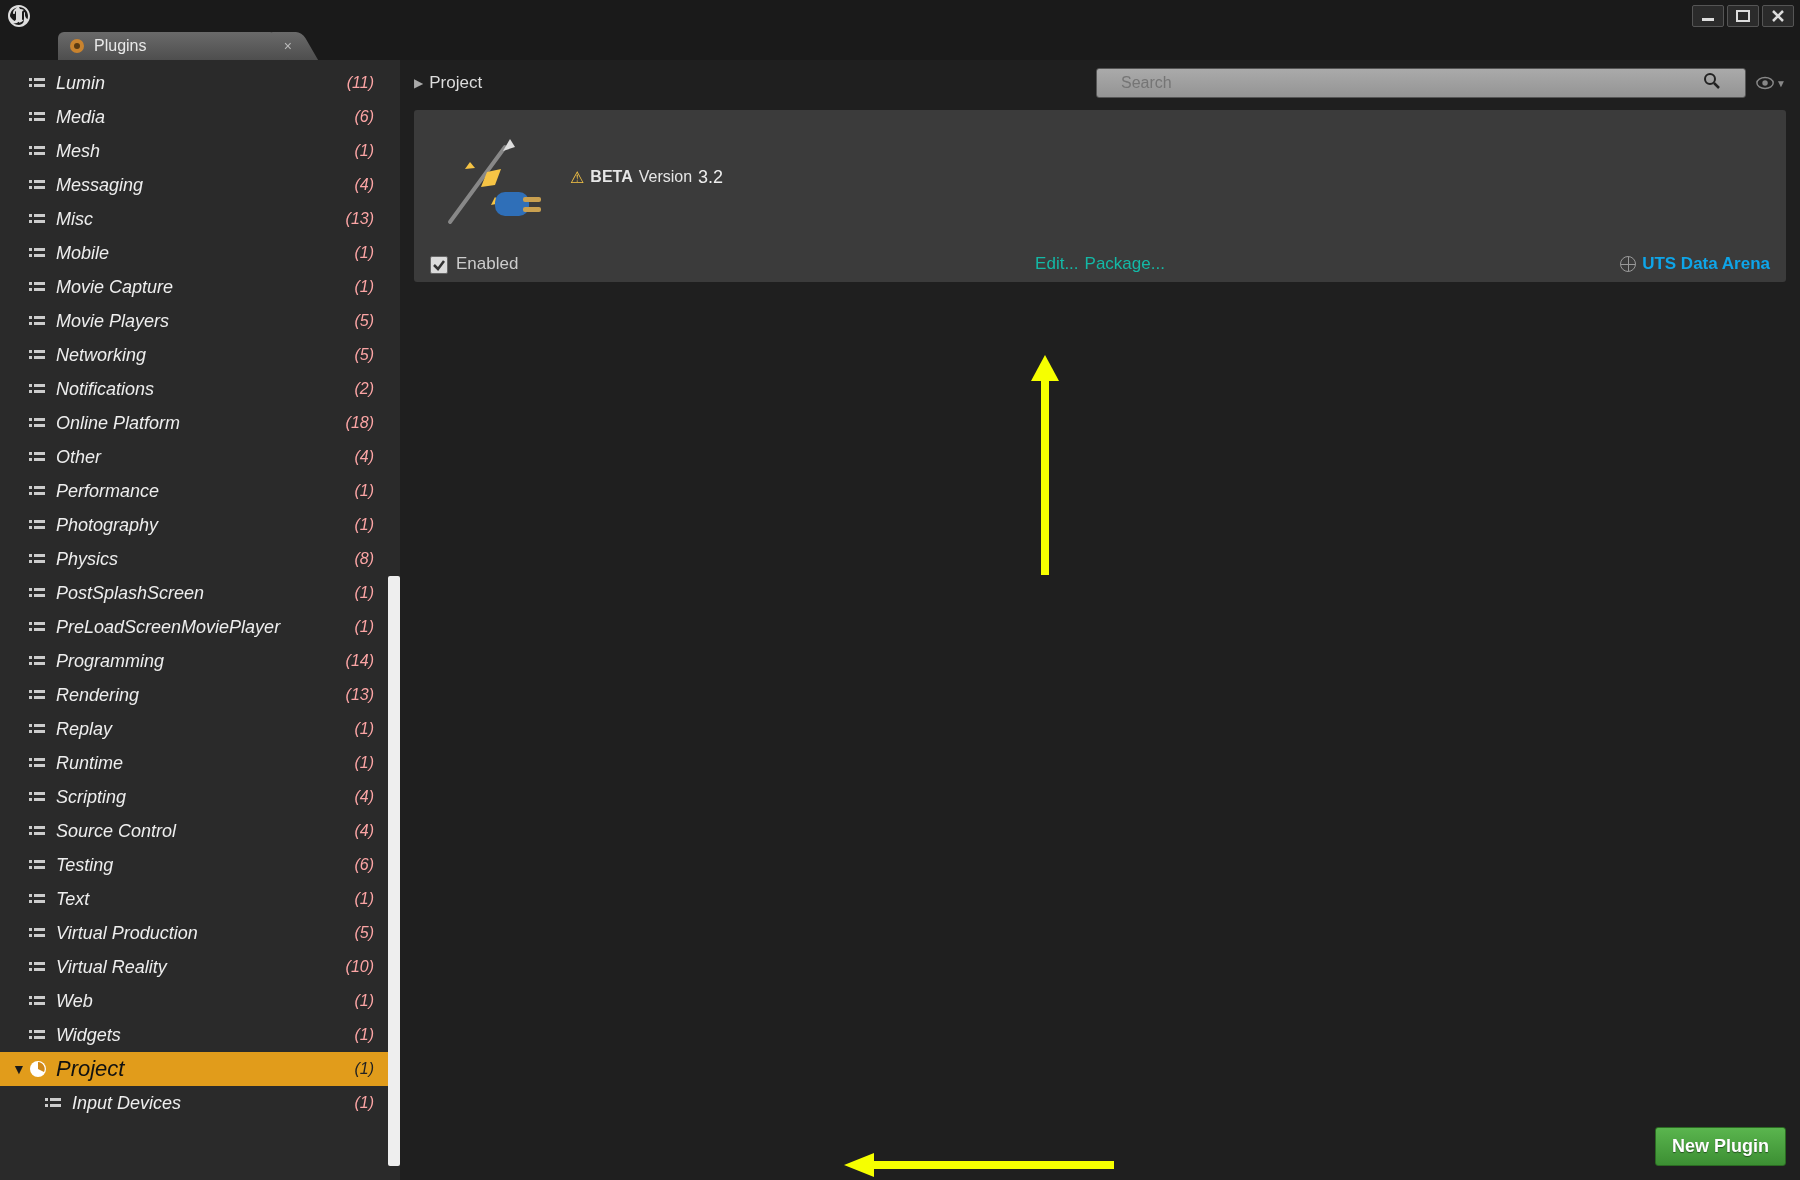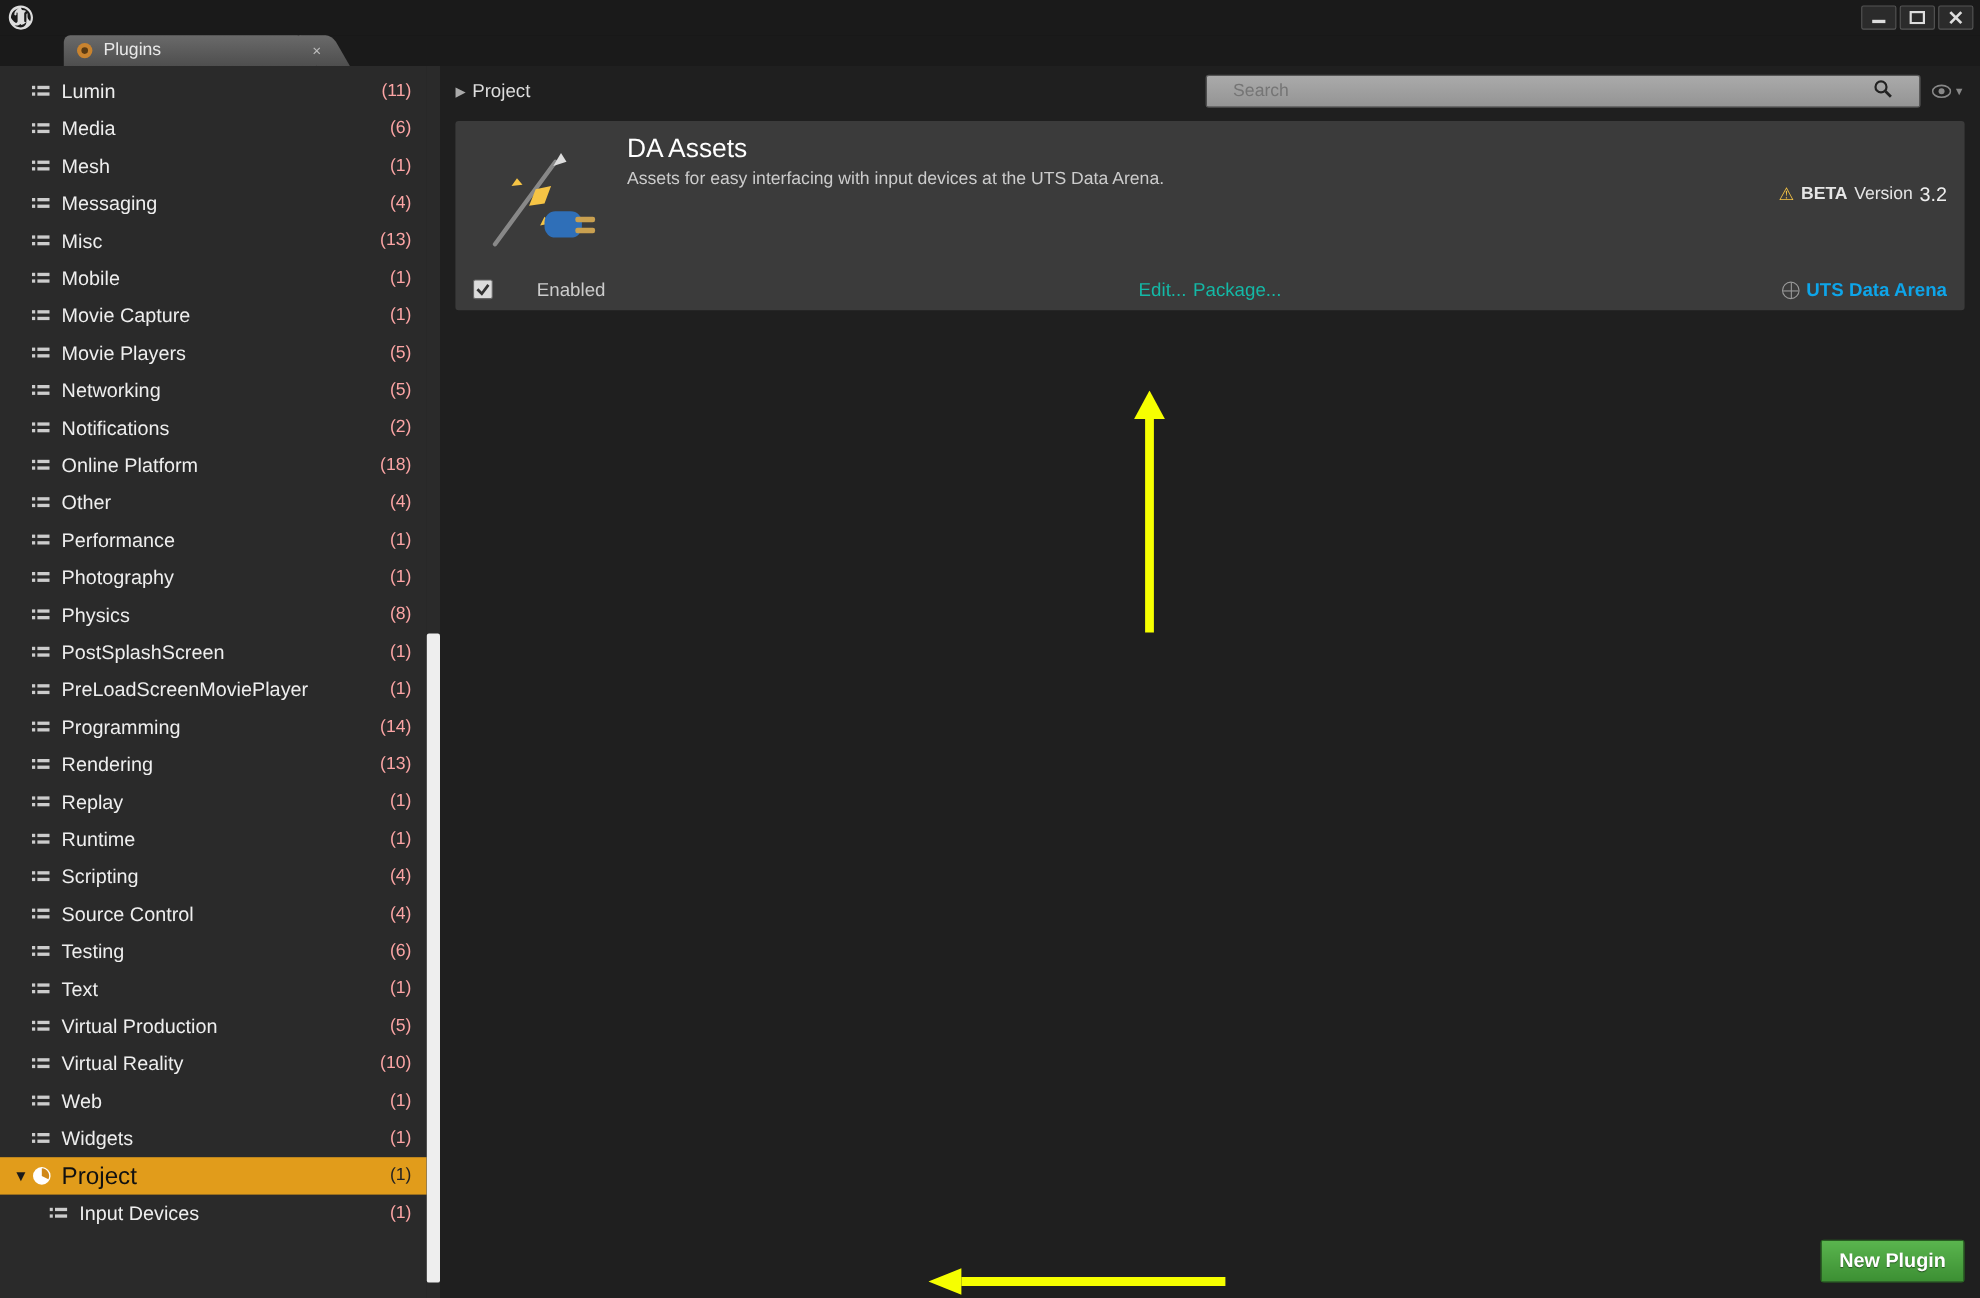--- a/index.html
+++ b/index.html
@@ -13,21 +13,21 @@
   .tab { background:linear-gradient(#6a6a6a,#4e4e4e); height:28px; display:flex; align-items:center; padding:0 18px 0 10px; border-top-left-radius:6px; border-top-right-radius:18px 28px; position:relative; min-width:230px; color:#e8e8e8; font-size:16px; cursor:pointer; }
   .tab::after { content:""; position:absolute; right:-22px; top:0; width:30px; height:28px; background:linear-gradient(#6a6a6a,#4e4e4e); transform:skewX(30deg); border-top-right-radius:6px; }
   .tab .tab-close { position:absolute; right:-4px; top:6px; color:#bbb; font-size:14px; z-index:2; }
   .plugin-icon { width:18px; height:18px; margin-right:8px; }
   .main { display:flex; height:1120px; background:#2a2a2a; }
   .sidebar-wrap { width:400px; display:flex; }
   .sidebar { flex:1; background:#2a2a2a; overflow:hidden; padding-top:6px; }
   .scrollbar { width:12px; background:#2a2a2a; display:flex; flex-direction:column; }
   .scroll-pad-top { height:516px; }
   .scroll-thumb { flex:0 0 590px; background:#eee; border-radius:2px; }
-  .cat { display:flex; align-items:center; height:34px; padding:0 8px 0 28px; cursor:pointer; }
+  .cat { display:flex; align-items:center; height:34px; padding:0 8px 0 28px; cursor:pointer;font-style:italic; }
   .cat-icon { width:20px; height:16px; margin-right:8px; display:flex; align-items:center; justify-content:center; }
   .cat-label { flex:1; color:#eee; font-size:18px; }
   .cat-count { color:#fca5a5; font-size:16px; padding-right:6px; }
   .cat.sel { background:#e19c1b; color:#111; }
   .cat.sel .cat-label { color:#111; font-size:22px; }
   .cat.sel .cat-count { color:#222; }
   .cat.sel-parent { padding-left:12px; }
   .cat.child { padding-left:44px; }
   .expand-arrow { display:inline-block; width:12px; color:#1a1a1a; font-size:14px; margin-right:4px; }
   .content { flex:1; background:#1f1f1f; display:flex; flex-direction:column; position:relative; }
@@ -43,21 +43,21 @@
   .card-top { display:flex; }
   .card-icon { width:120px; height:110px; display:flex; align-items:center; justify-content:center; margin-right:20px; }
   .card-main { flex:1; }
   .card-title { font-size:24px; color:#fff; margin-bottom:4px; }
   .card-desc { font-size:16px; color:#ccc; }
   .card-meta { display:flex; align-items:center; gap:6px; color:#d8d8d8; font-size:16px; }
   .card-meta .beta { font-weight:bold; color:#e6e6e6; }
   .card-meta .warn { color:#f6c445; }
   .card-meta .ver { color:#e5e5e5; }
   .card-meta .vnum { font-size:18px; color:#eee; }
-  .card-bottom { display:flex; align-items:flex-start; margin-top:auto; padding-top:8px; font-size:17px; color:#ccc;gap:32px; }
+  .card-bottom { display:flex; align-items:flex-end; margin-top:auto; padding-top:8px; font-size:17px; color:#ccc; }
   .chk { width:18px; height:18px; background:#dcdcdc; border:1px solid #666; border-radius:2px; display:flex; align-items:center; justify-content:center; margin-right:8px; cursor:pointer; }
   .chk svg { display:block; }
   .links { position:absolute; left:50%; transform:translateX(-50%); display:flex; gap:6px; }
   .links span { color:#14b8a6; cursor:pointer; }
   .vendor { margin-left:auto; display:flex; align-items:center; gap:6px; color:#0ea5e9; cursor:pointer;font-weight:bold; }
   .globe { width:16px; height:16px; border:1.5px solid #999; border-radius:50%; position:relative; }
   .globe::before { content:""; position:absolute; left:50%; top:0; bottom:0; width:1px; background:#999; }
   .globe::after { content:""; position:absolute; top:50%; left:0; right:0; height:1px; background:#999; }
   .newplugin { position:absolute; right:14px; bottom:14px; background:linear-gradient(#5ab54e,#3c8f33); color:#fff; font-weight:bold; font-size:18px; padding:8px 16px; border:1px solid #2a6b22; border-radius:3px; cursor:pointer; text-shadow:0 1px 1px #0007; }
   .anno-arrow-up { position:absolute; left:625px; top:295px; pointer-events:none; }
@@ -518,24 +518,20 @@
               <polygon points="65,12 58,24 70,20" fill="#ddd"></polygon>
               <polygon points="42,45 36,60 50,58 56,42" fill="#f6c445"></polygon>
               <polygon points="25,35 20,42 30,41" fill="#f6c445"></polygon>
               <polygon points="50,70 46,78 56,76" fill="#f6c445"></polygon>
               <rect x="50" y="65" width="34" height="24" rx="10" fill="#2f6fb8"></rect>
               <rect x="78" y="70" width="18" height="5" rx="2" fill="#c9a050"></rect>
               <rect x="78" y="80" width="18" height="5" rx="2" fill="#c9a050"></rect>
             </g>
           </svg>
         </div>
-        <div class="card-main">
-          <div class="card-title">DA Assets</div>
-          <div class="card-desc">Assets for easy interfacing with input devices at the UTS Data Arena.</div>
-        </div>
         <div class="card-meta">
           <span class="warn">⚠</span>
           <span class="beta">BETA</span>
           <span class="ver">Version</span>
           <span class="vnum">3.2</span>
         </div>
       </div>
       <div class="card-bottom" style="position:relative;">
         <span class="chk">
           <svg width="14" height="14" viewBox="0 0 14 14">

